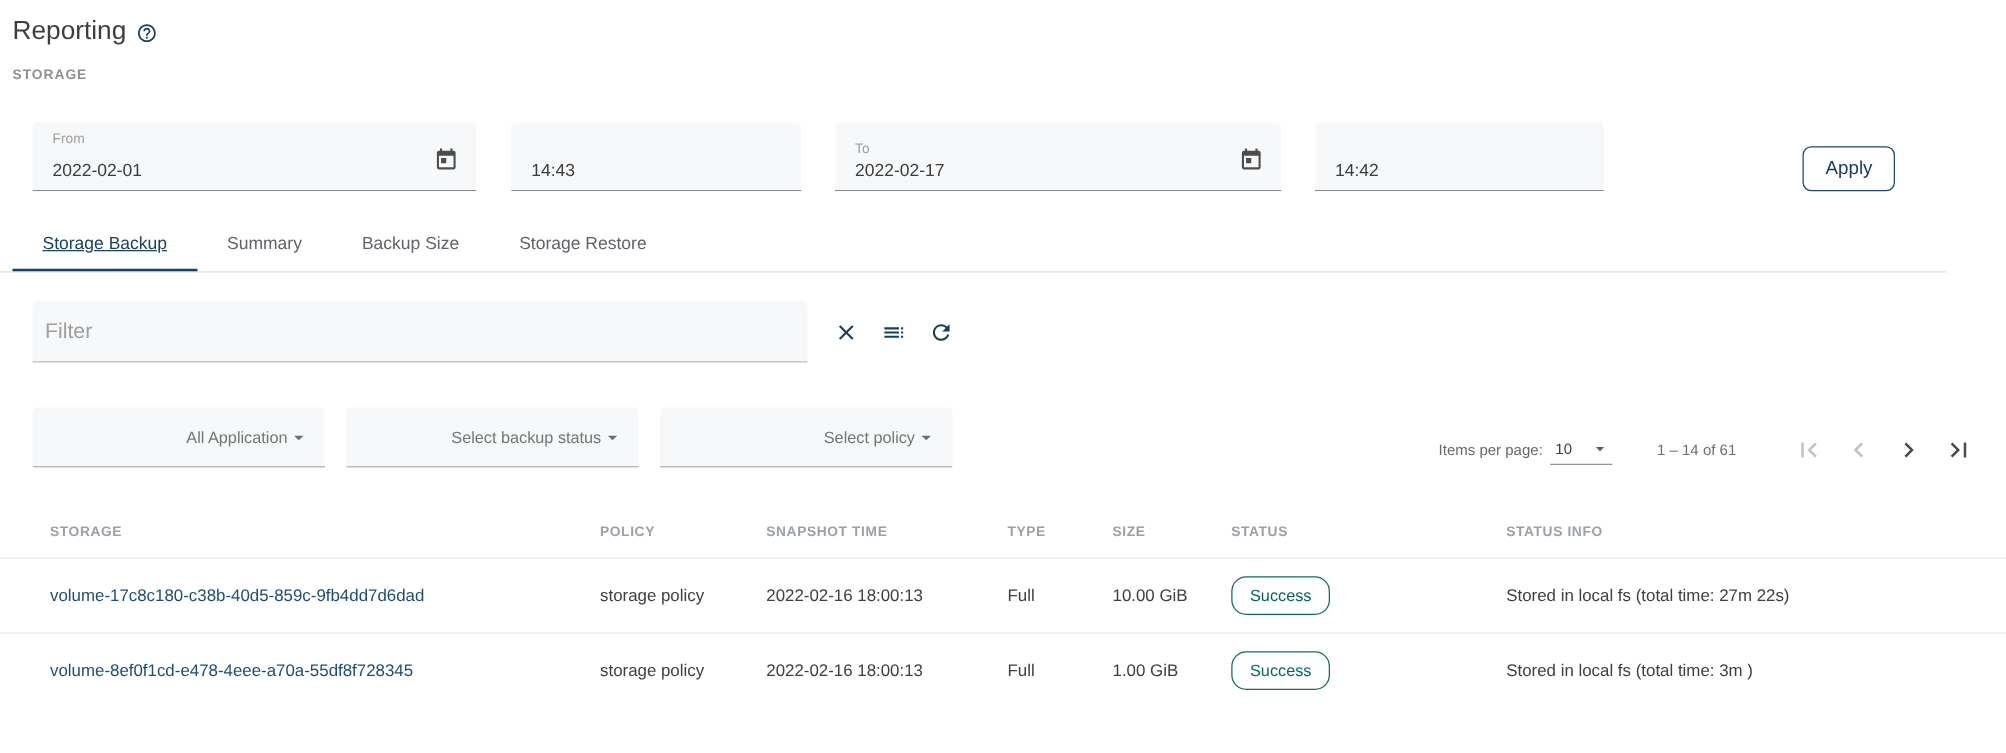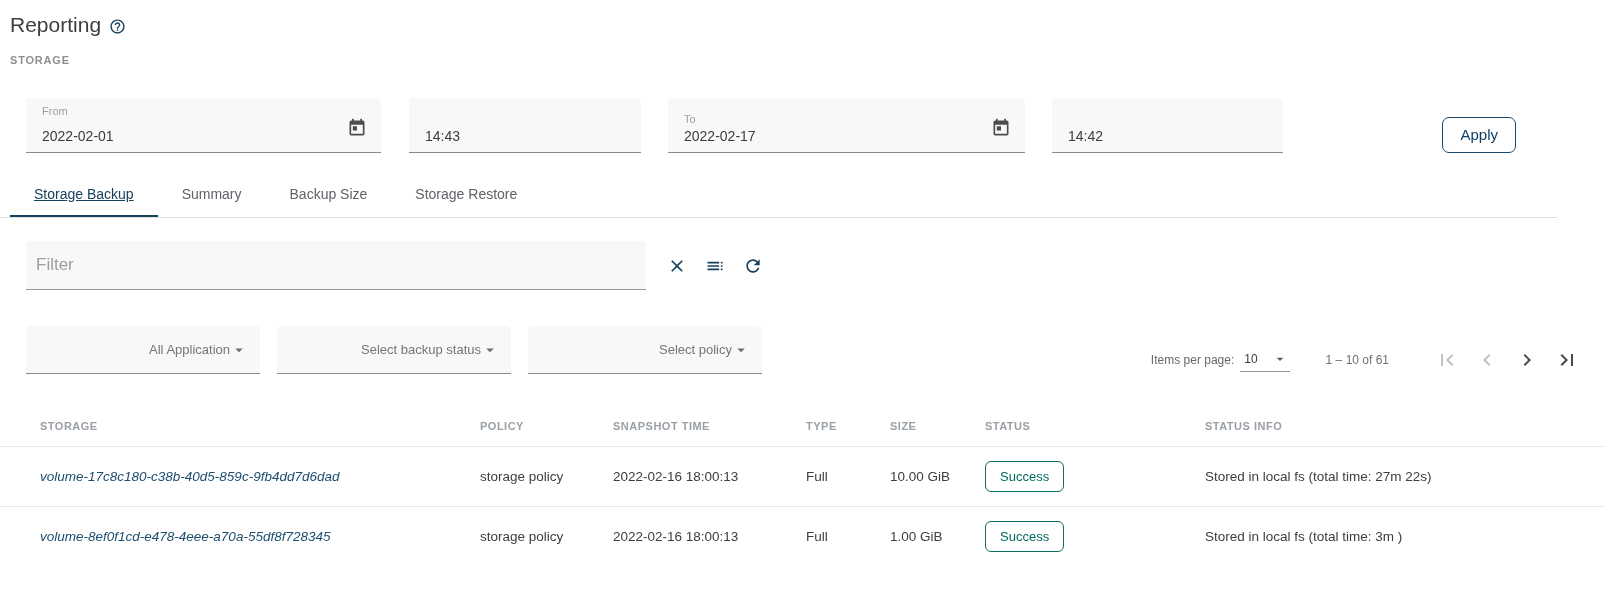--- a/index.html
+++ b/index.html
@@ -124,24 +124,24 @@
     letter-spacing: .5px; padding: 20px 8px 14px 0; vertical-align: middle;
   }
   .report-table td {
     font-size: 13.5px; color: #3c4043; padding: 0 8px 0 0;
     height: 60px; vertical-align: middle;
     border-top: 1px solid #e8e8e8;
   }
   .report-table th.c1, .report-table td.c1 { padding-left: 40px; }
   .col1 { width: 480px; } .col2 { width: 133px; } .col3 { width: 193px; }
   .col4 { width: 84px; }  .col5 { width: 95px; }  .col6 { width: 220px; }
-  .storage-link { color: #1d4e70; cursor: pointer; font-style: italic; }
+  .storage-link { color: #1d4e70; cursor: pointer; }
   .status-badge {
     display: inline-block; border: 1px solid #0b6e5f; color: #00695f;
-    border-radius: 6px; padding: 7px 14px; font-size: 13px; background: #ffffff;
+    border-radius: 12px; padding: 7px 14px; font-size: 13px; background: #ffffff;
   }
 </style>
 </head>
 <body>
 
 <div class="page">
 
   <div class="title-row">
     <span class="page-title">Reporting</span>
     <span class="help-icon">
@@ -239,21 +239,21 @@
     <div class="pagination">
       <span class="ipp-label">Items per page:</span>
       <span class="ipp-select">
         <span>10</span>
         <span class="dd-arrow">
           <svg viewBox="0 0 24 24" fill="currentColor">
               <path d="M7 10l5 5 5-5z"></path>
             </svg>
         </span>
       </span>
-      <span class="range-label">1 – 10 of 61</span>
+      <span class="range-label">1 – 14 of 61</span>
       <span class="nav-icons">
         <span class="nav-btn disabled">
           <svg viewBox="0 0 24 24" fill="currentColor">
               <path d="M18.41 16.59L13.82 12l4.59-4.59L17 6l-6 6 6 6zM6 6h2v12H6z"></path>
             </svg>
         </span>
         <span class="nav-btn disabled">
           <svg viewBox="0 0 24 24" fill="currentColor">
               <path d="M15.41 7.41L14 6l-6 6 6 6 1.41-1.41L10.83 12z"></path>
             </svg>

